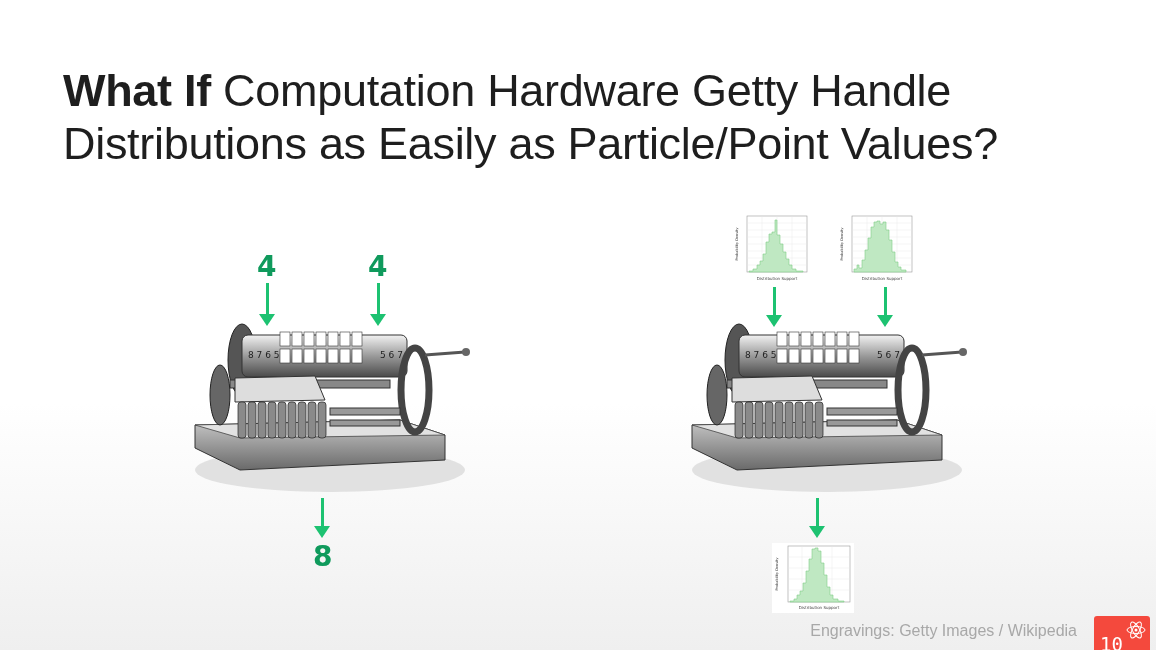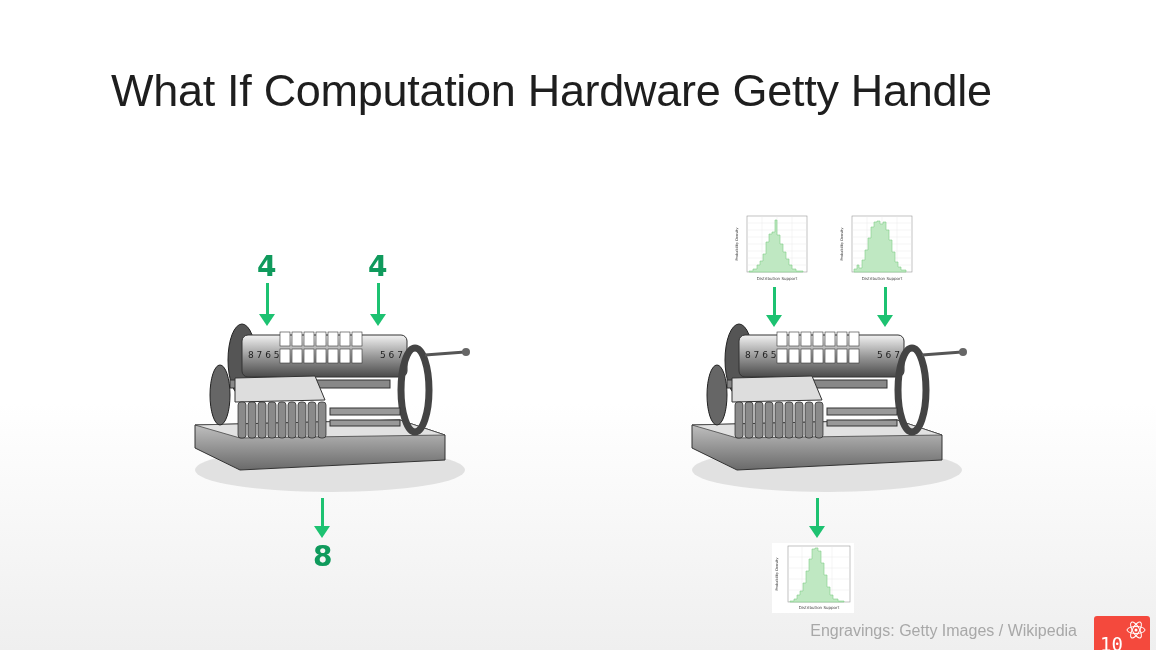--- a/index.html
+++ b/index.html
@@ -1,35 +1,36 @@
 <!DOCTYPE html>
 <html><head>
 <meta charset="utf-8">
 <style>
   html,body{margin:0;padding:0;}
   body{width:1156px;height:650px;overflow:hidden;position:relative;
     background:linear-gradient(to bottom,#ffffff 0%,#ffffff 62%,#efefef 100%);
     font-family:"Liberation Sans",sans-serif;color:#1a1a1a;}
   .title{position:absolute;left:63px;top:64px;font-size:45px;line-height:53px;font-weight:400;letter-spacing:-0.3px;color:#1e1e1e;}
-  .title b{font-weight:400;margin-left:48px;}
+  .title b{font-weight:700;}
   .num{position:absolute;font-weight:700;font-size:28px;color:#0f9a5c;font-family:"DejaVu Sans",sans-serif;}
   .arrow{position:absolute;width:0;}
   .arrow .shaft{position:absolute;left:-1.5px;top:0;width:3px;background:#1dc271;}
   .arrow .head{position:absolute;left:-8px;width:0;height:0;border-left:8px solid transparent;border-right:8px solid transparent;border-top:12px solid #1dc271;}
   .machine{position:absolute;}
   .hist{position:absolute;background:#fff;}
   .credit{position:absolute;right:79px;top:622px;font-size:16px;color:#a8a8a8;}
   .badge{position:absolute;left:1094px;top:587px;width:56px;height:50px;background:#f4493d;border-radius:3px;color:#fff;margin-top:29px;}
   .badge .t{position:absolute;left:6px;top:17px;font-family:"DejaVu Sans Mono",monospace;font-size:19px;}
 </style>
 </head>
 <body>
 
 <div class="title">
   <b>What If</b><span> Computation Hardware Getty Handle</span><br>
+  <span>Distributions as Easily as Particle/Point Values?</span>
 </div>
 
 <div class="num" style="left:257px;top:250px;">4</div>
 <div class="num" style="left:368px;top:250px;">4</div>
 <div class="arrow" style="left:267px;top:283px;">
     <div class="shaft" style="height:33px"></div>
     <div class="head" style="top:31px"></div>
   </div>
 <div class="arrow" style="left:378px;top:283px;">
     <div class="shaft" style="height:33px"></div>

